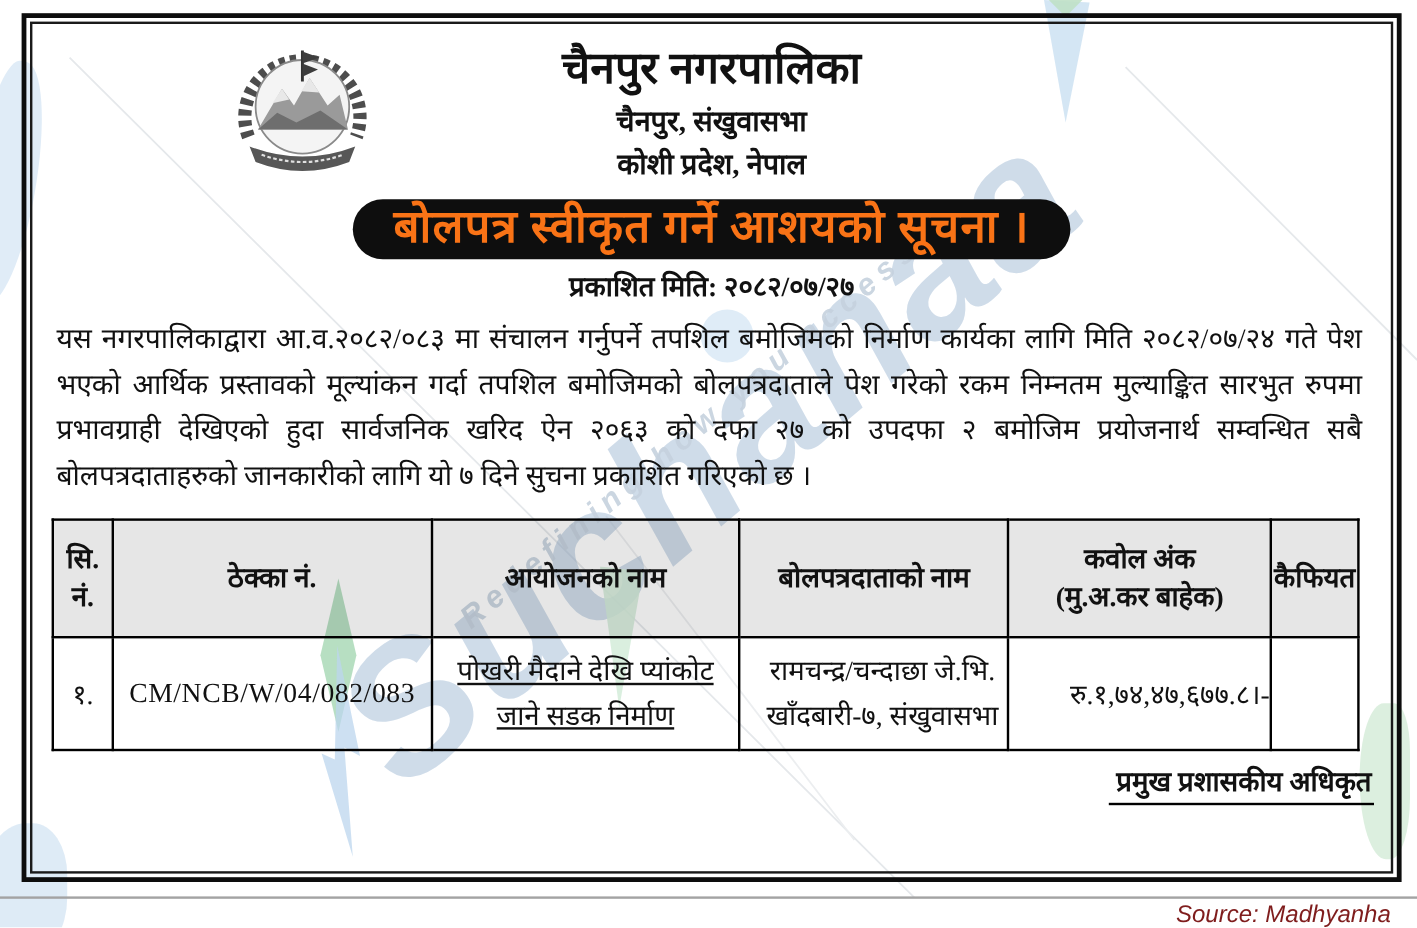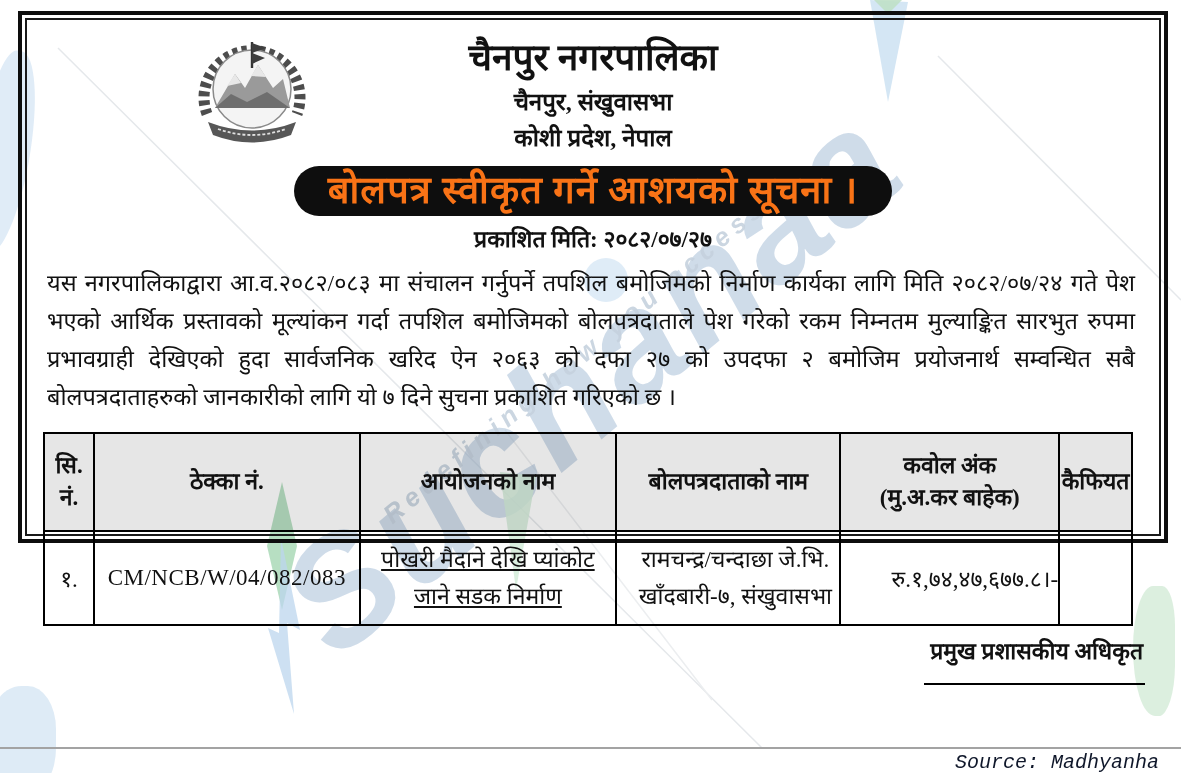--- a/index.html
+++ b/index.html
@@ -24,21 +24,21 @@
     font-family:"Liberation Sans","DejaVu Sans",sans-serif;
     font-style:italic; font-weight:bold; font-size:26px; letter-spacing:6px;
     color:#c6d2de; opacity:.9;
   }
   .wm-blob-left { left:-20px; top:50px; width:50px; height:205px; background:#dbe9f6; border-radius:45% 60% 55% 45%; transform:rotate(10deg); opacity:.85; }
   .wm-blob-bl { left:-16px; top:686px; width:72px; height:110px; background:#d6e6f4; border-radius:60% 45% 50% 55%; opacity:.8; }
   .wm-green-right { right:6px; top:586px; width:42px; height:130px; background:#cde8d2; border-radius:55% 35% 45% 60%; opacity:.7; }
   .wm-dot { left:584px; top:258px; width:44px; height:44px; background:#d9e9f6; border-radius:50%; opacity:.85; }
 
   
-  .page { position:absolute; left:18px; top:11px; width:1150px; height:532px; border:4px solid #0d0d0d; z-index:2; background:transparent; }
+  .page { position:absolute; left:18px; top:11px; width:1150px; height:724px; border:4px solid #0d0d0d; z-index:2; background:transparent; }
   .page-inner { position:absolute; left:3px; top:3px; right:3px; bottom:3px; border:2px solid #1a1a1a; padding:8px 10px 0 10px; }
 
   .emblem { position:absolute; left:160px; top:14px; width:130px; height:118px; }
 
   .org-name   { text-align:center; font-size:37px; font-weight:bold; line-height:48px; margin-top:6px; }
   .office-name{ text-align:center; font-size:35px; font-weight:bold; line-height:46px; margin-top:6px; }
   .addr       { text-align:center; font-size:24px; font-weight:bold; line-height:32px; margin-top:4px; }
 
   .banner-row { text-align:center; margin-top:12px; }
   .banner {
@@ -65,27 +65,27 @@
     height:98px; text-align:center; white-space:pre-line;
   }
   .notice-table td { height:94px; font-size:23px; }
   .cell-sn { text-align:center; font-size:24px; }
   .cell-contract { text-align:center; font-family:Liberation Serif, serif; font-size:27px; letter-spacing:.5px; }
   .cell-project { text-align:center; white-space:pre-line; line-height:37px;text-decoration:underline; }
   .cell-bidder { text-align:center; padding-left:14px; white-space:pre-line; line-height:37px; }
   .cell-amount { text-align:right; padding-left:12px; }
 
   .sign-row { text-align:right; margin:8px 4px 0 0; position:relative; z-index:3; }
-  .sign-row span { display:inline-block; font-size:23px; font-weight:bold; border-bottom:2.5px solid #000; padding:0 2px 17px 6px; }
+  .sign-row span { display:inline-block; font-size:23px; font-weight:bold; border-bottom:2.5px solid #000; padding:0 2px 3px 6px; }
 
   .bottom-rule { position:absolute; left:0; top:747px; width:1181px; height:2px; background:#a3a3a3; z-index:2; }
   .source-line {
     position:absolute; right:22px; top:751px; z-index:2;
-    font-family:Liberation Mono, monospace;
-    font-style:italic; font-size:20px; color:#0f172a;
+    font-family:Liberation Sans, sans-serif;
+    font-style:italic; font-size:20px; color:#7f1d1d;
   }
 </style>
 </head>
 <body>
 
 <div class="canvas">
 
   <svg class="wm wm-lines" viewBox="0 0 1181 773">
     <line x1="58" y1="48" x2="762" y2="748" stroke="#e5e8eb" stroke-width="1.5"></line>
     <line x1="938" y1="56" x2="1181" y2="300" stroke="#e5e8eb" stroke-width="1.5"></line>

